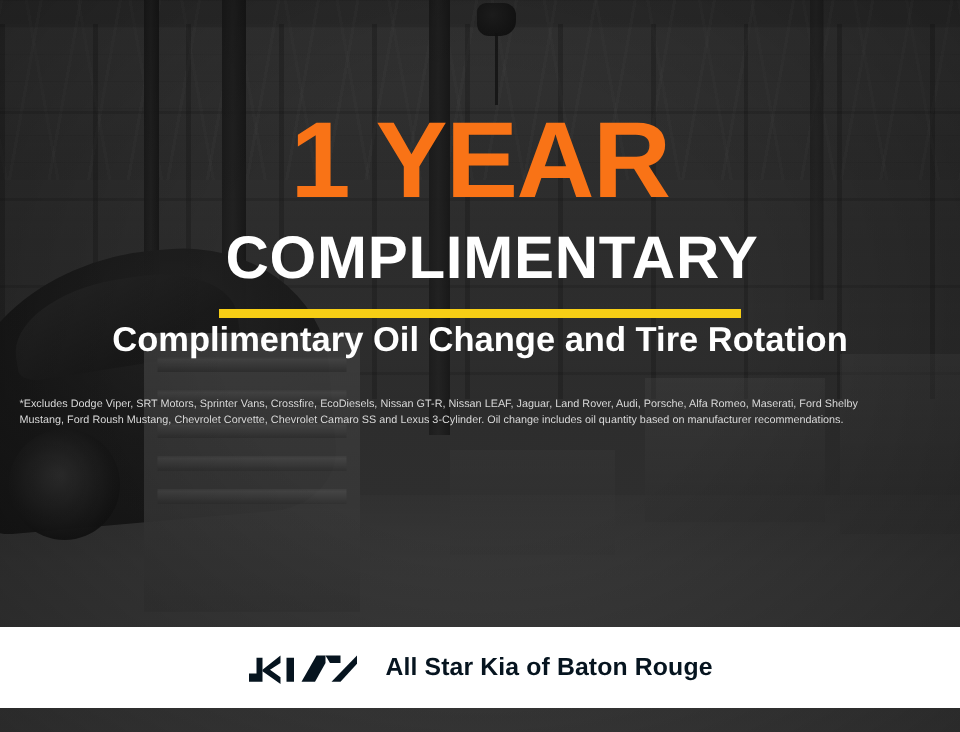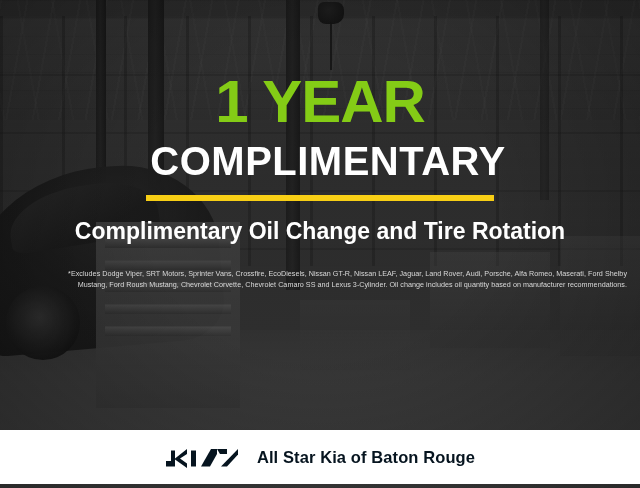--- a/index.html
+++ b/index.html
@@ -155,22 +155,22 @@
   .content {
     position: absolute;
     inset: 0;
     display: flex;
     flex-direction: column;
     align-items: center;
   }
 
   .headline-year {
     margin-top: 74px;
-    color: #84cc16;
-    font-size: 60px;
+    color: #f97316;
+    font-size: 72px;
     line-height: 0.92;
     font-weight: 700;
     letter-spacing: -1px;
     white-space: nowrap;
     text-align: center;
   }
 
   .headline-l2,
   .headline-l3 {
     color: #ffffff;
@@ -192,45 +192,44 @@
   }
 
   .rule {
     margin-top: 14px;
     width: 348px;
     height: 6px;
     background: #F7CE15;
   }
 
   .sub {
-    margin-top: 16px;
     color: #ffffff;
     font-size: 23px;
     font-weight: 700;
     line-height: 1.30;
     text-align: center;
     white-space: nowrap;
   }
 
   .disclaimer {
     margin-top: 22px;
     width: 614px;
     color: #d9d9d9;
     font-size: 7.2px;
     line-height: 1.46;
-    text-align: right;
+    text-align: left;
     letter-spacing: 0.02px;
   }
   .disclaimer div { white-space: nowrap; }
   .disclaimer .dl2, .disclaimer .dl3 { white-space: normal; }
 
   
   .footer {
     position: absolute;
-    left: 0; bottom: 4px;
+    left: 0; bottom: 16px;
     width: 640px;
     height: 54px;
     background: #ffffff;
     display: flex;
     align-items: center;
     justify-content: center;
     gap: 18px;
   }
   .kia-logo { display: block; }
   .dealer-name {

